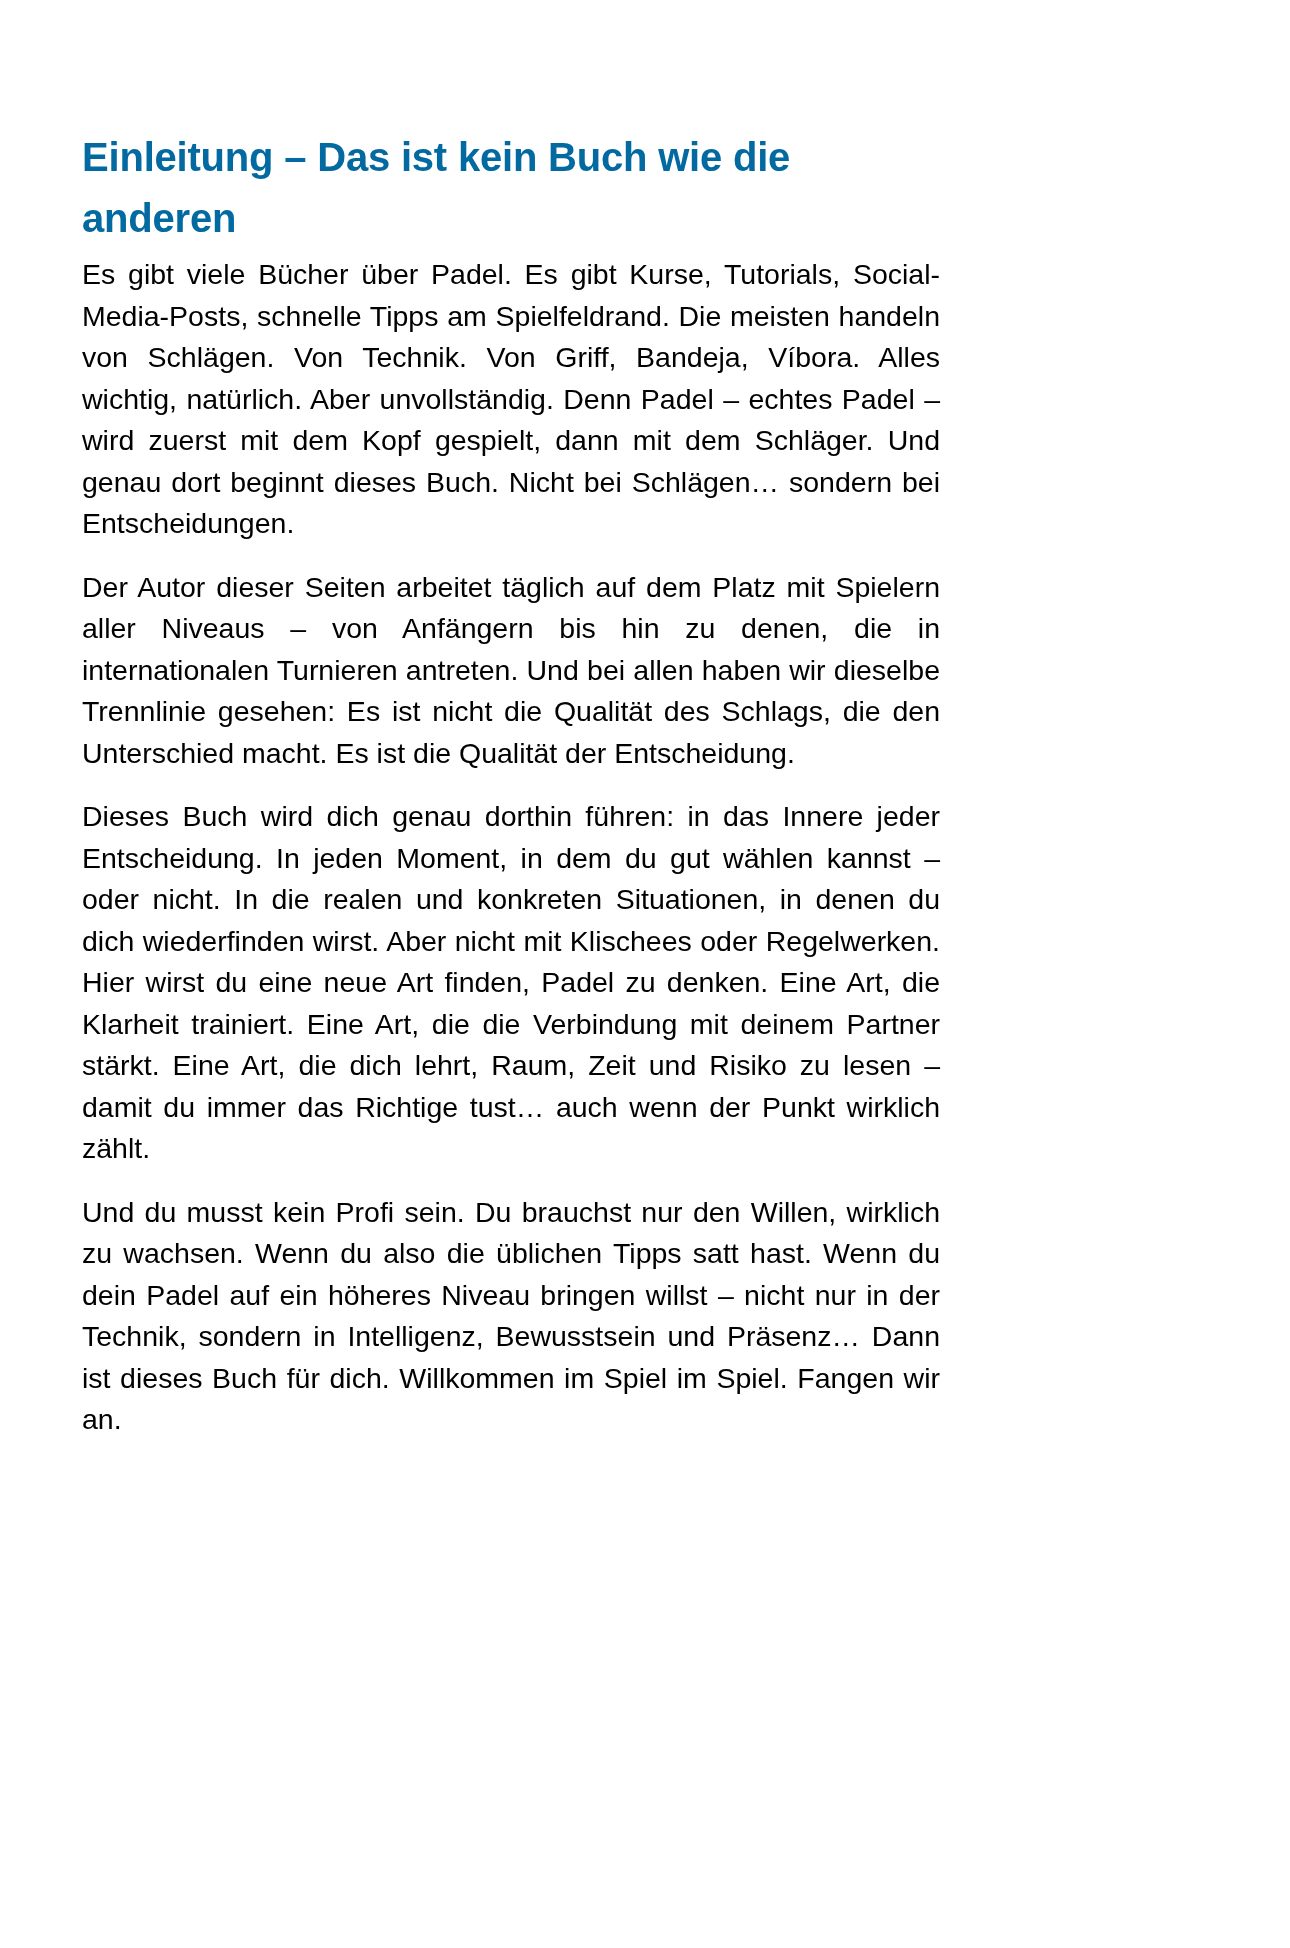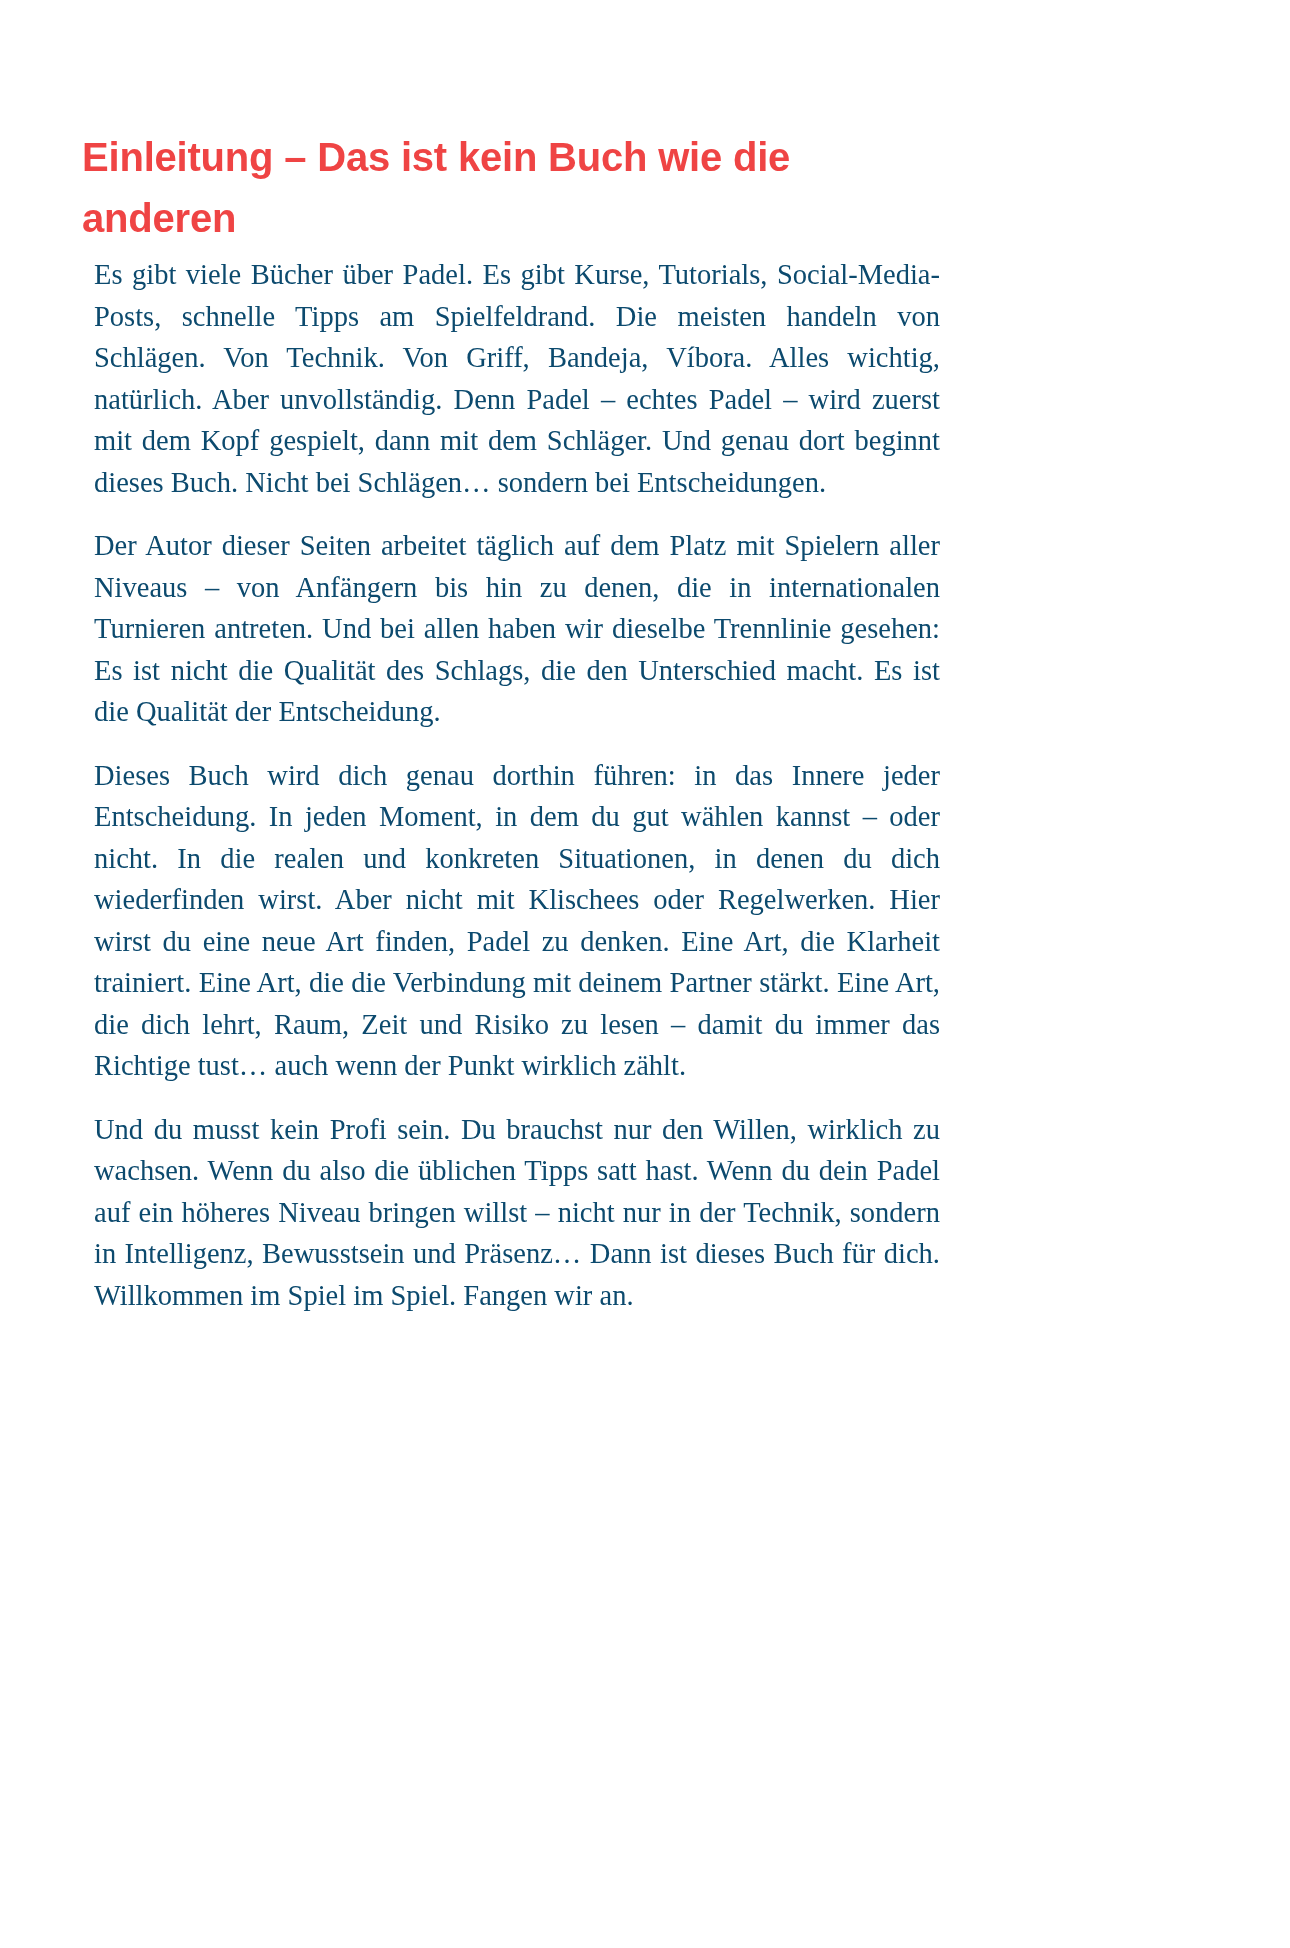--- a/index.html
+++ b/index.html
@@ -33,36 +33,36 @@
     padding: 0;
     position: absolute;
     top: 127px;
     left: 0;
     width: 760px;
     font-family: "Liberation Sans", "DejaVu Sans", sans-serif;
     font-weight: 700;
     font-size: 40px;
     line-height: 1.52;
     letter-spacing: -0.2px;
-    color: #ef4444;
+    color: #0369a1;
     text-align: left;
   }
   .body-block {
     position: absolute;
     top: 254px;
     left: 0;
     width: 858px;
   }
   p.para {
-    margin: 0 0 22px 12px;
+    margin: 0 0 22px 0;
     padding: 0;
-    font-family: Liberation Serif, serif;
+    font-family: Liberation Sans, sans-serif;
     font-size: 28.5px;
     line-height: 41.5px;
-    color: #0c4a6e;
+    color: #000000;
     text-align: justify;
     text-justify: inter-word;
     hyphens: none;
     -webkit-hyphens: none;
   }
   p.para:last-child {
     margin-bottom: 0;
   }
 </style>
 </head>

